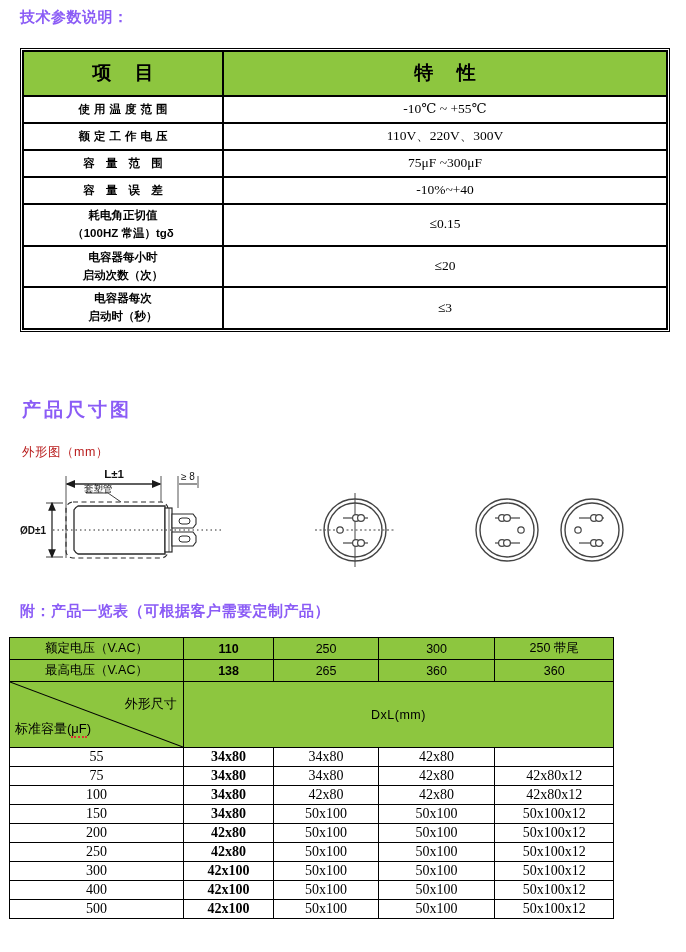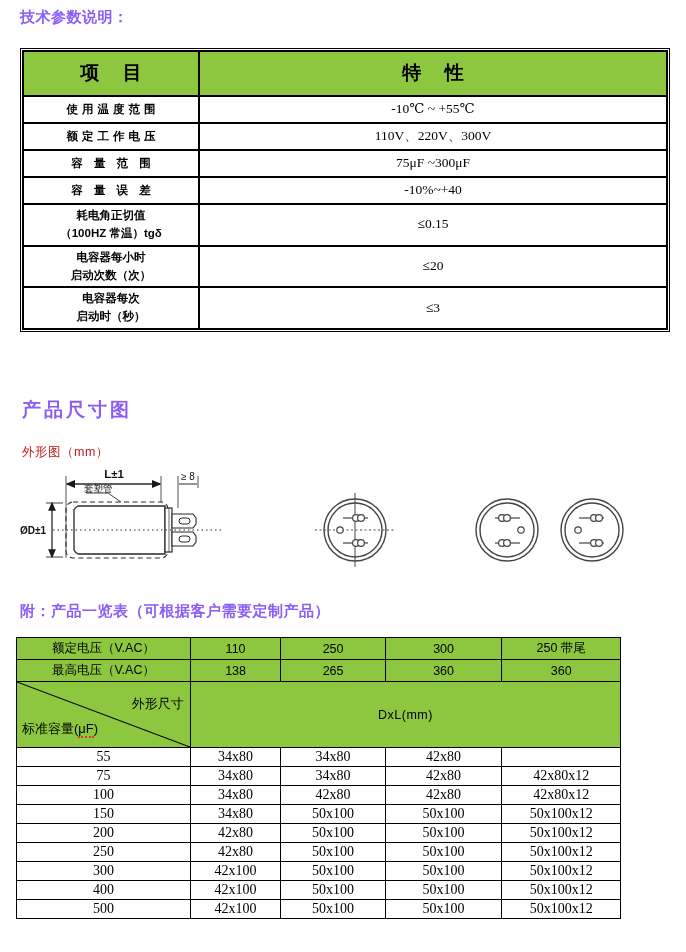--- a/index.html
+++ b/index.html
@@ -58,27 +58,27 @@
     font-size: 13.5px;
   }
   #spec-table tr.hdr td {
     background: #8DC63F;
     font-size: 19px;
     font-weight: bold;
     letter-spacing: 9px;
     text-indent: 9px;
     padding: 6px 0 8px;
   }
-  .col-item { width: 176px; }
+  .col-item { width: 200px; }
   .sp-ch { letter-spacing: 4px; text-indent: 4px; }
 
   
   #list-table {
     position: absolute;
-    left: 16px; top: 637px;
+    left: 9px; top: 637px;
     width: 605px;
     border-collapse: collapse;
     table-layout: fixed;
     background: #fff;
     border-radius: 6px;
   }
   #list-table td {
     border: 1px solid #000;
     text-align: center;
     vertical-align: middle;
@@ -86,21 +86,21 @@
     height: 19px;
     padding: 0 2px;
     font-family: "Liberation Sans", "DejaVu Sans", sans-serif;
   }
   #list-table td.num {
     font-family: "Liberation Serif", "DejaVu Serif", serif;
     font-size: 14px;
   }
   #list-table tr.green td { background: #8DC63F; height: 22px; }
   #list-table td.c0 { width: 173px; }
-  #list-table td.c1 { width: 90px; }
+  #list-table td.c1 { width: 90px; font-weight: bold; }
   #list-table td.c2 { width: 104px; }
   #list-table td.c3 { width: 116px; }
   #list-table td.c4 { width: 118px; }
   #dxl-cell { font-size: 19px; letter-spacing: 0.5px; }
 
   
   .split-cell { position: relative; height: 66px !important; padding: 0 !important; }
   .split-cell .diag {
     position: absolute; inset: 0;
     width: 100%; height: 100%;

